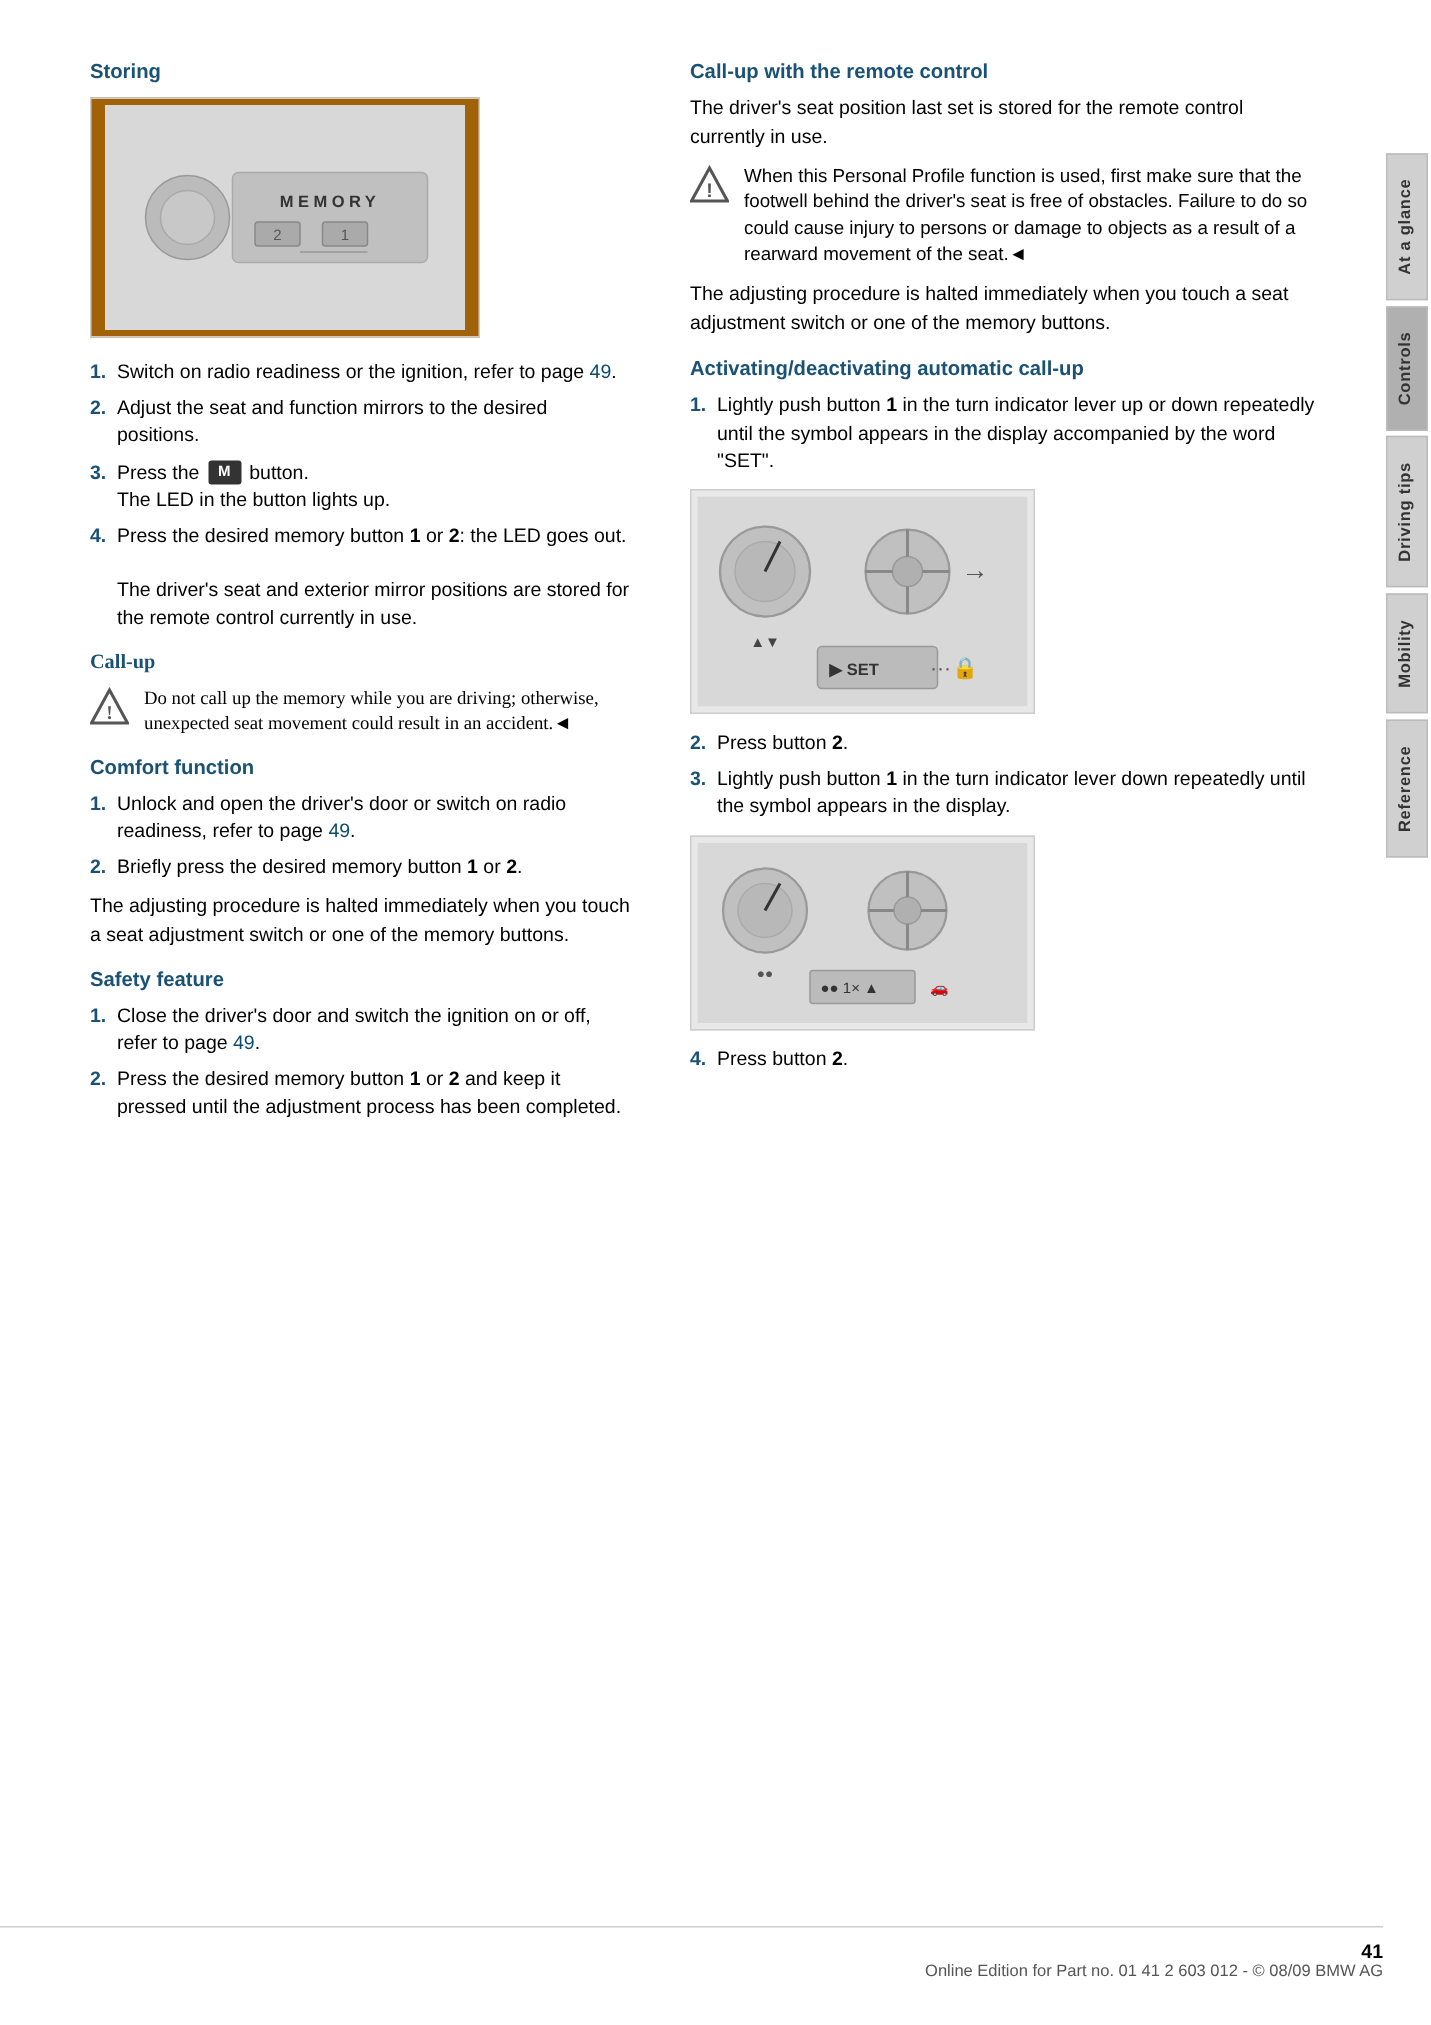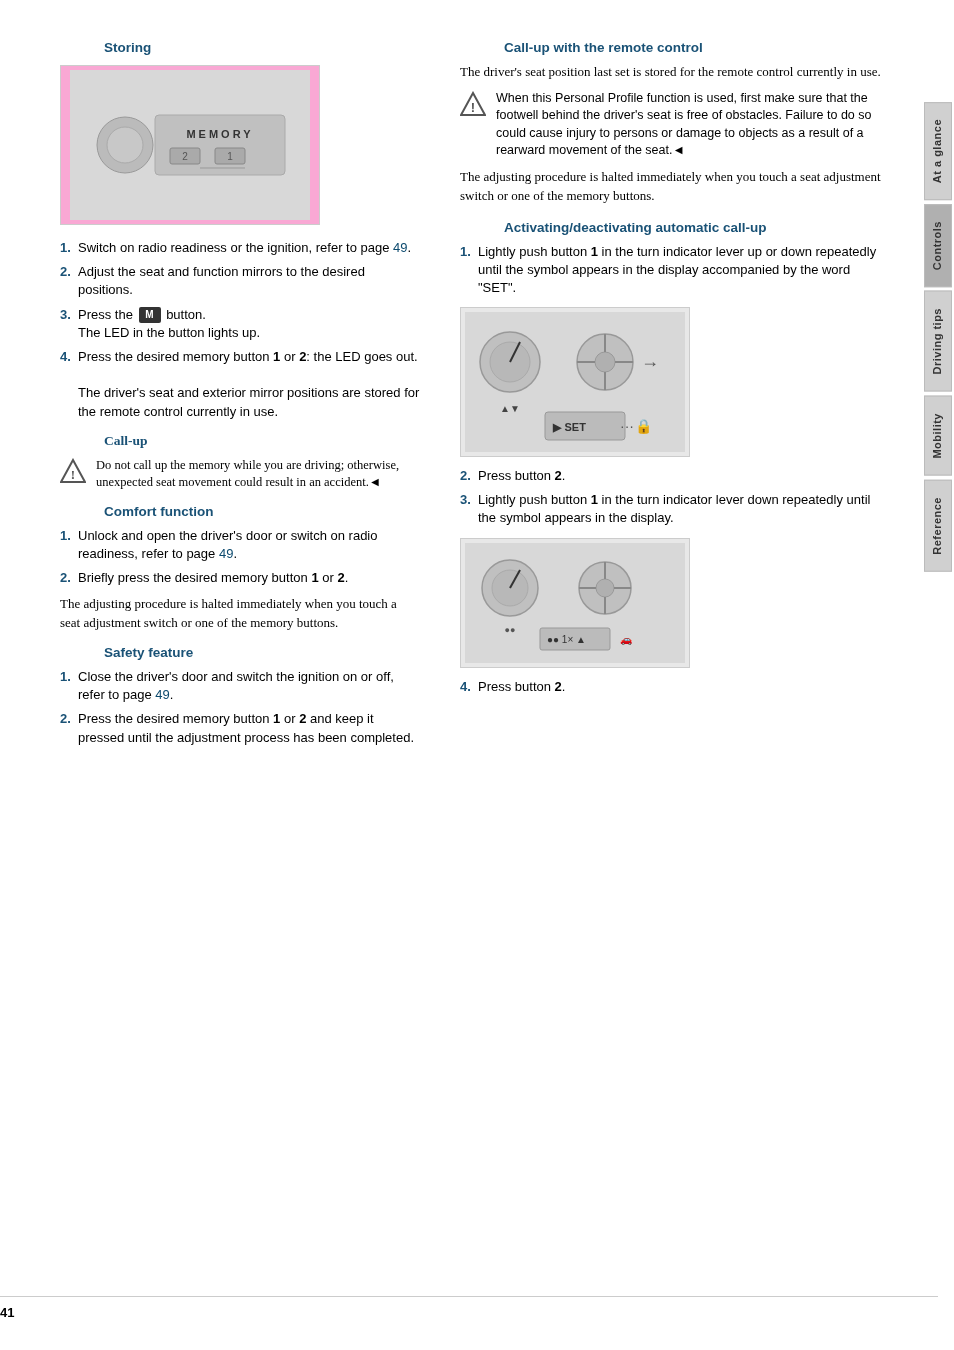--- a/index.html
+++ b/index.html
@@ -67,21 +67,20 @@
     
     .section-heading {
       color: #1a5276;
       font-size: 13.5px;
       font-weight: bold;
       margin-bottom: 8px;
       margin-top: 16px;
     }
     .section-heading:first-child {
       margin-top: 0;
-      margin-left: 44px;
     }
     
     .numbered-list {
       list-style: none;
       padding: 0;
       margin: 0 0 8px 0;
     }
     .numbered-list li {
       display: flex;
       margin-bottom: 6px;
@@ -96,21 +95,21 @@
     }
     .list-content {
       flex: 1;
     }
     
     .memory-image {
       width: 260px;
       height: 160px;
       border: 1px solid #ccc;
       margin: 10px 1px 14px 0;
-      background: #f9a8d4;
+      background: #a16207;
       display: flex;
       align-items: center;
       justify-content: center;
       position: relative;
       overflow: hidden;
     }
     .memory-image-inner {
       display: flex;
       flex-direction: column;
       align-items: center;
@@ -152,22 +151,22 @@
       height: 16px;
       border-radius: 2px;
       vertical-align: middle;
       margin: 0 2px;
     }
     
     .page-footer {
       position: absolute;
       bottom: 30px;
       left: 0;
-      right: 16px;
-      text-align: left;
+      right: 32px;
+      text-align: right;
       font-size: 11px;
       color: #555;
       border-top: 1px solid #ccc;
       padding-top: 8px;
     }
     .page-number {
       font-size: 13px;
       font-weight: bold;
       color: #000;
     }
@@ -193,21 +192,20 @@
       display: flex;
       align-items: center;
       justify-content: center;
       position: relative;
       overflow: hidden;
     }
     p.body-text {
       font-size: 13px;
       line-height: 1.45;
       margin-bottom: 6px;
-      font-family: Liberation Serif, serif;
     }
     a.page-link {
       color: #0c4a6e;
       text-decoration: none;
     }
   </style>
 </head>
 <body>
 
 <div class="page-container">
@@ -414,15 +412,16 @@
     <div style="height:100px;"></div>
     <div class="sidebar-tab">At a glance</div>
     <div class="sidebar-tab active">Controls</div>
     <div class="sidebar-tab">Driving tips</div>
     <div class="sidebar-tab">Mobility</div>
     <div class="sidebar-tab">Reference</div>
   </div>
 
   <div class="page-footer">
     <div class="page-number">41</div>
+    <div>Online Edition for Part no. 01 41 2 603 012 - © 08/09 BMW AG</div>
   </div>
 
 </div>
 
 </body></html>

